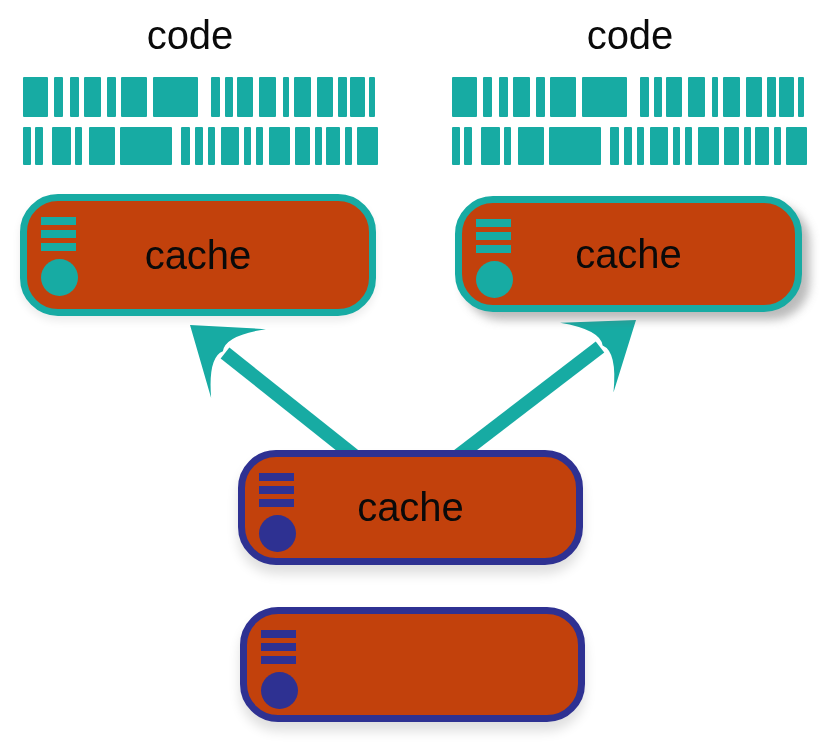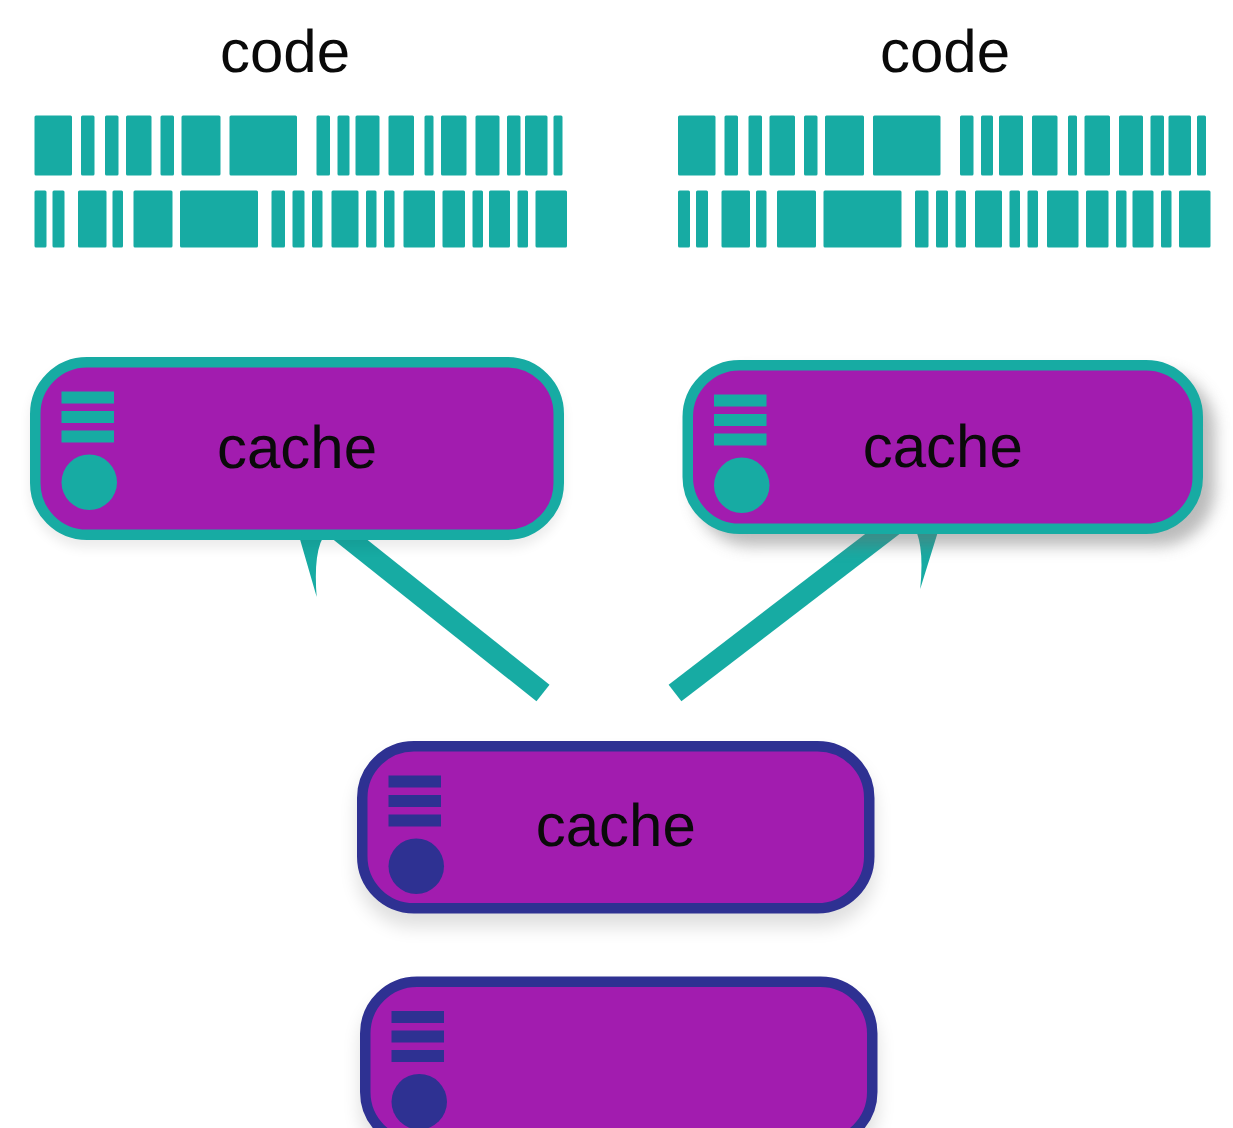--- a/index.html
+++ b/index.html
@@ -18,22 +18,22 @@
   .barcode.left{left:23px;}
   .barcode.right{left:452px;}
   .bc-row{display:flex;align-items:stretch;margin-bottom:10px;}
   .bc-bar{background:var(--teal);height:100%;border-radius:1px;flex:0 0 auto;}
 
   .arrows{position:absolute;left:0;top:0;pointer-events:none;}
   .shaft{stroke:var(--teal);stroke-width:14;fill:none;}
   .head{fill:var(--teal);stroke:none;}
 
   .node{
-    position:absolute;background:#a21caf;border:7px solid;border-radius:38px;
-    box-sizing:border-box;display:flex;align-items:center;justify-content:center;margin-top:44px;
+    position:absolute;background:#c2410c;border:7px solid;border-radius:38px;
+    box-sizing:border-box;display:flex;align-items:center;justify-content:center;
   }
   .node.teal{border-color:var(--teal);--c:var(--teal);}
   .node.navy{border-color:var(--navy);--c:var(--navy);}
   .node.shadow-right{box-shadow:8px 8px 10px rgba(105,105,105,0.45);}
   .node.shadow-soft{box-shadow:0 9px 12px rgba(0,0,0,0.13);}
   .node.shadow-faint{box-shadow:0 5px 8px rgba(0,0,0,0.08);}
 
   .node-label{
     position:absolute;left:0;right:0;top:0;bottom:0;
     display:flex;align-items:center;justify-content:center;

